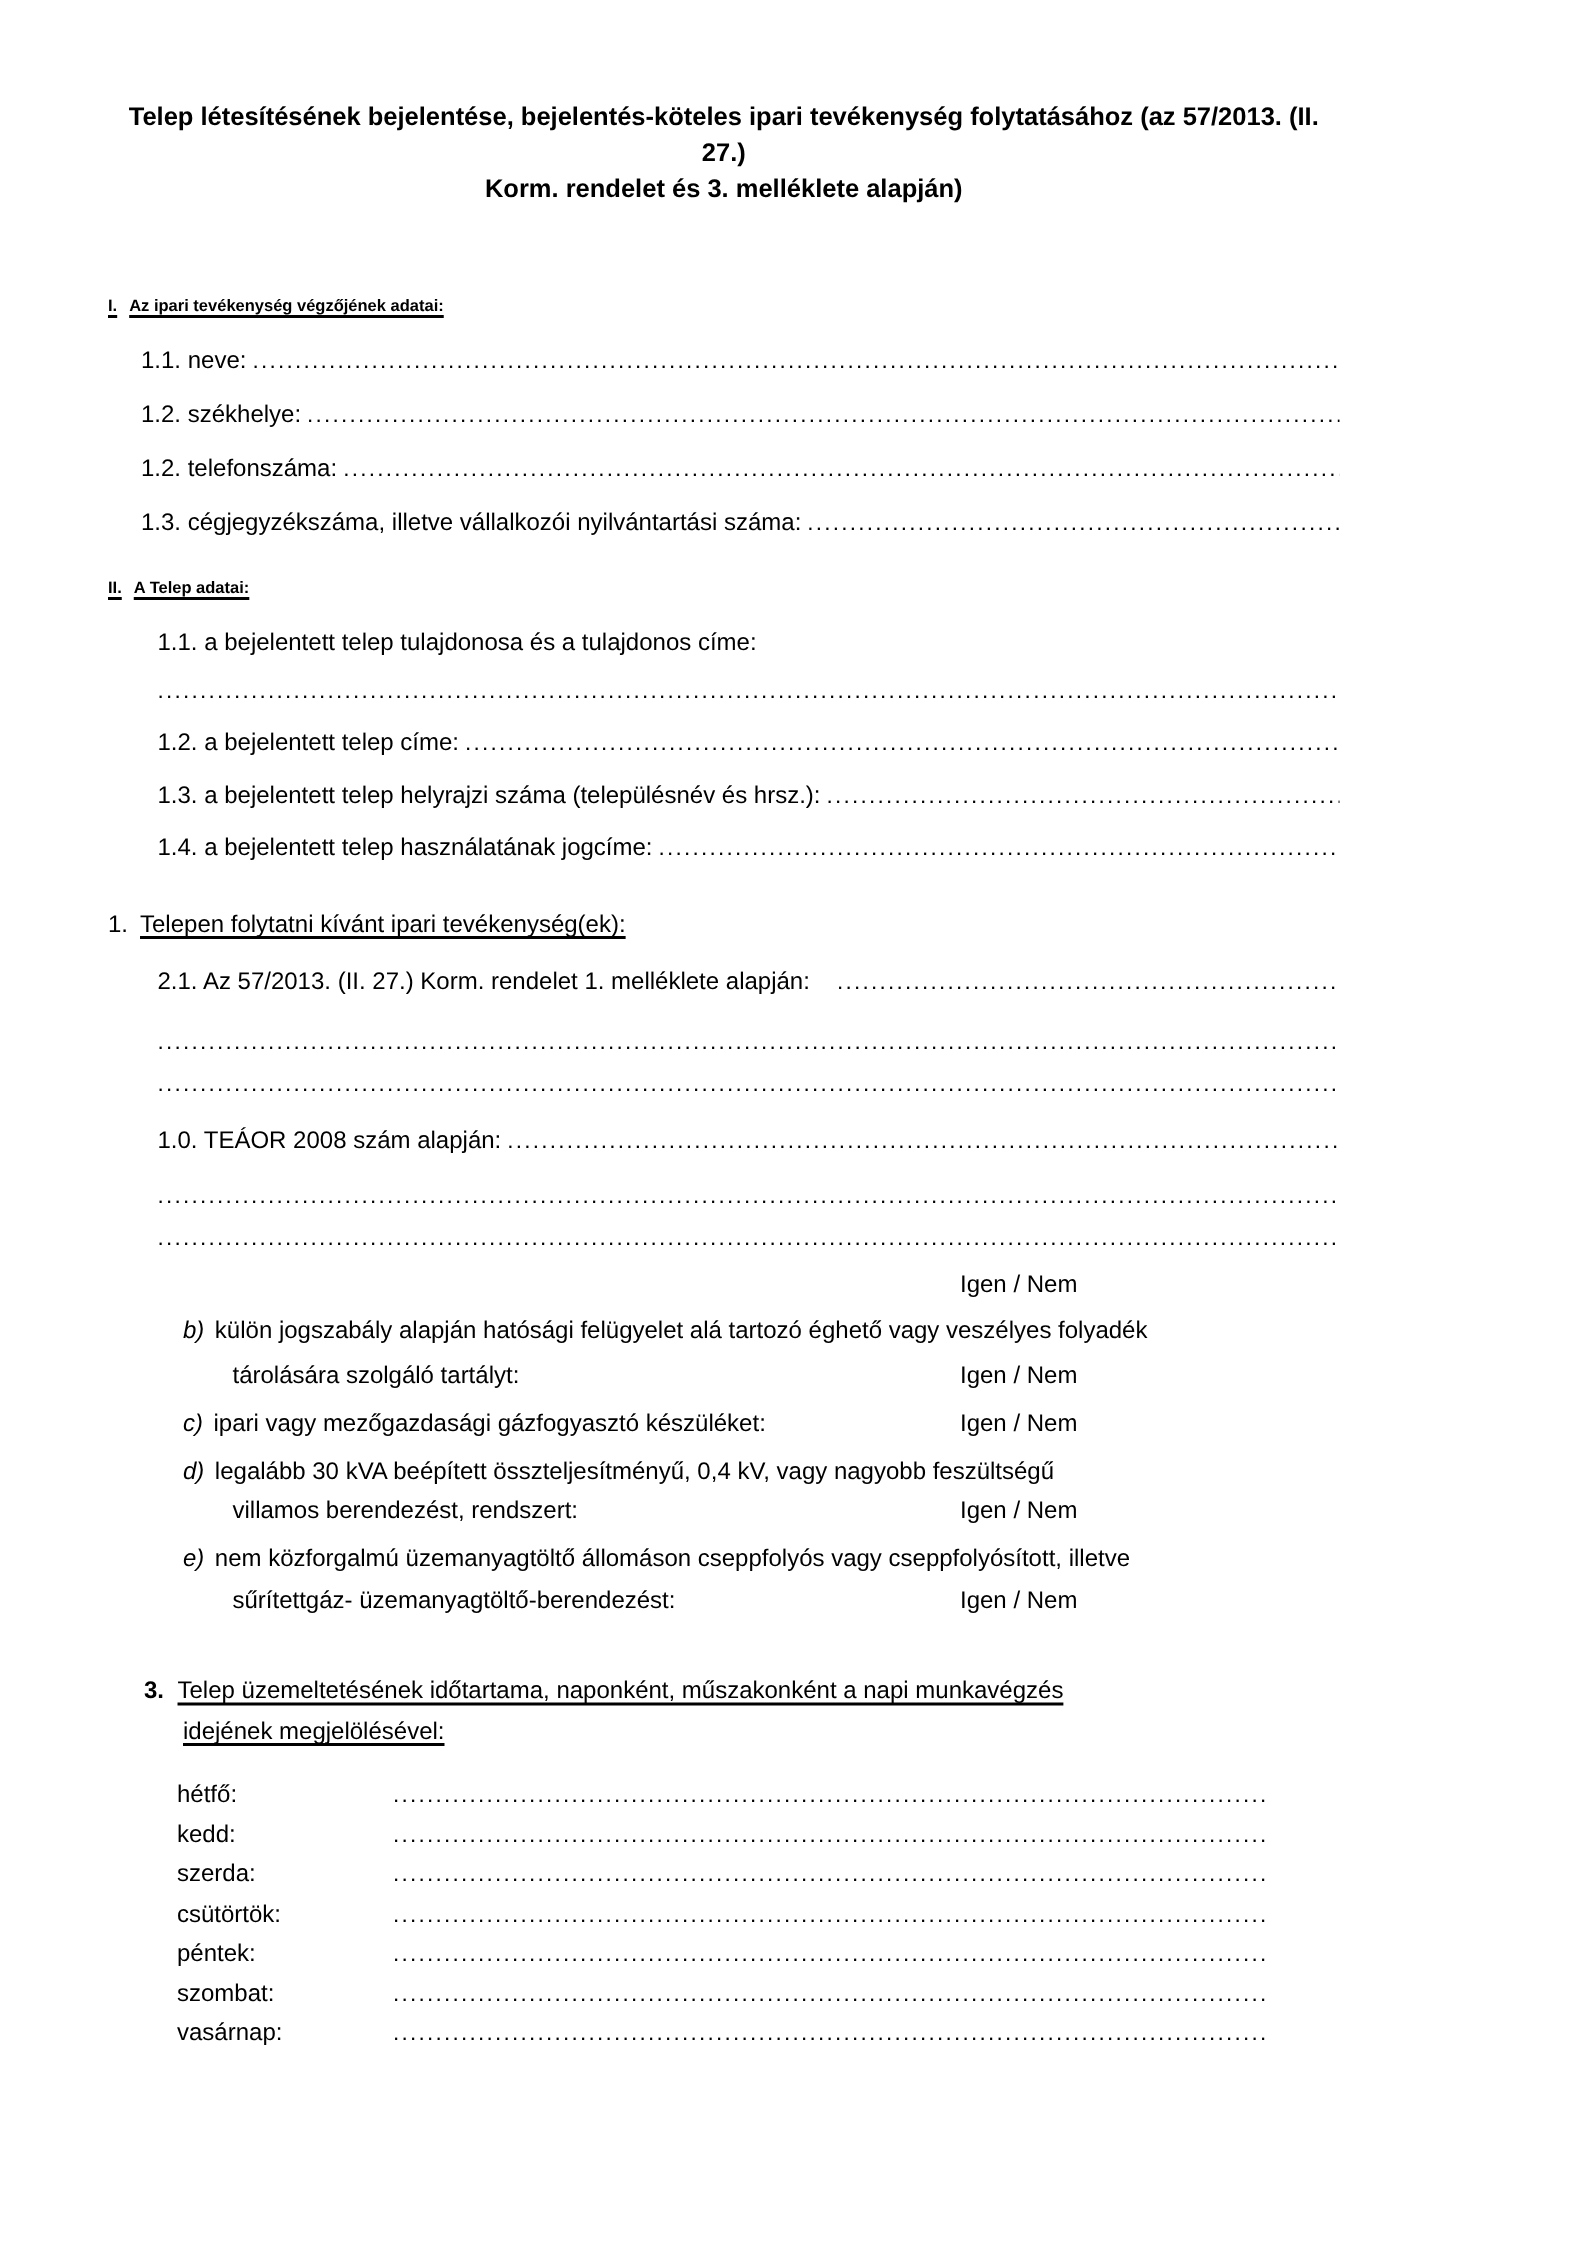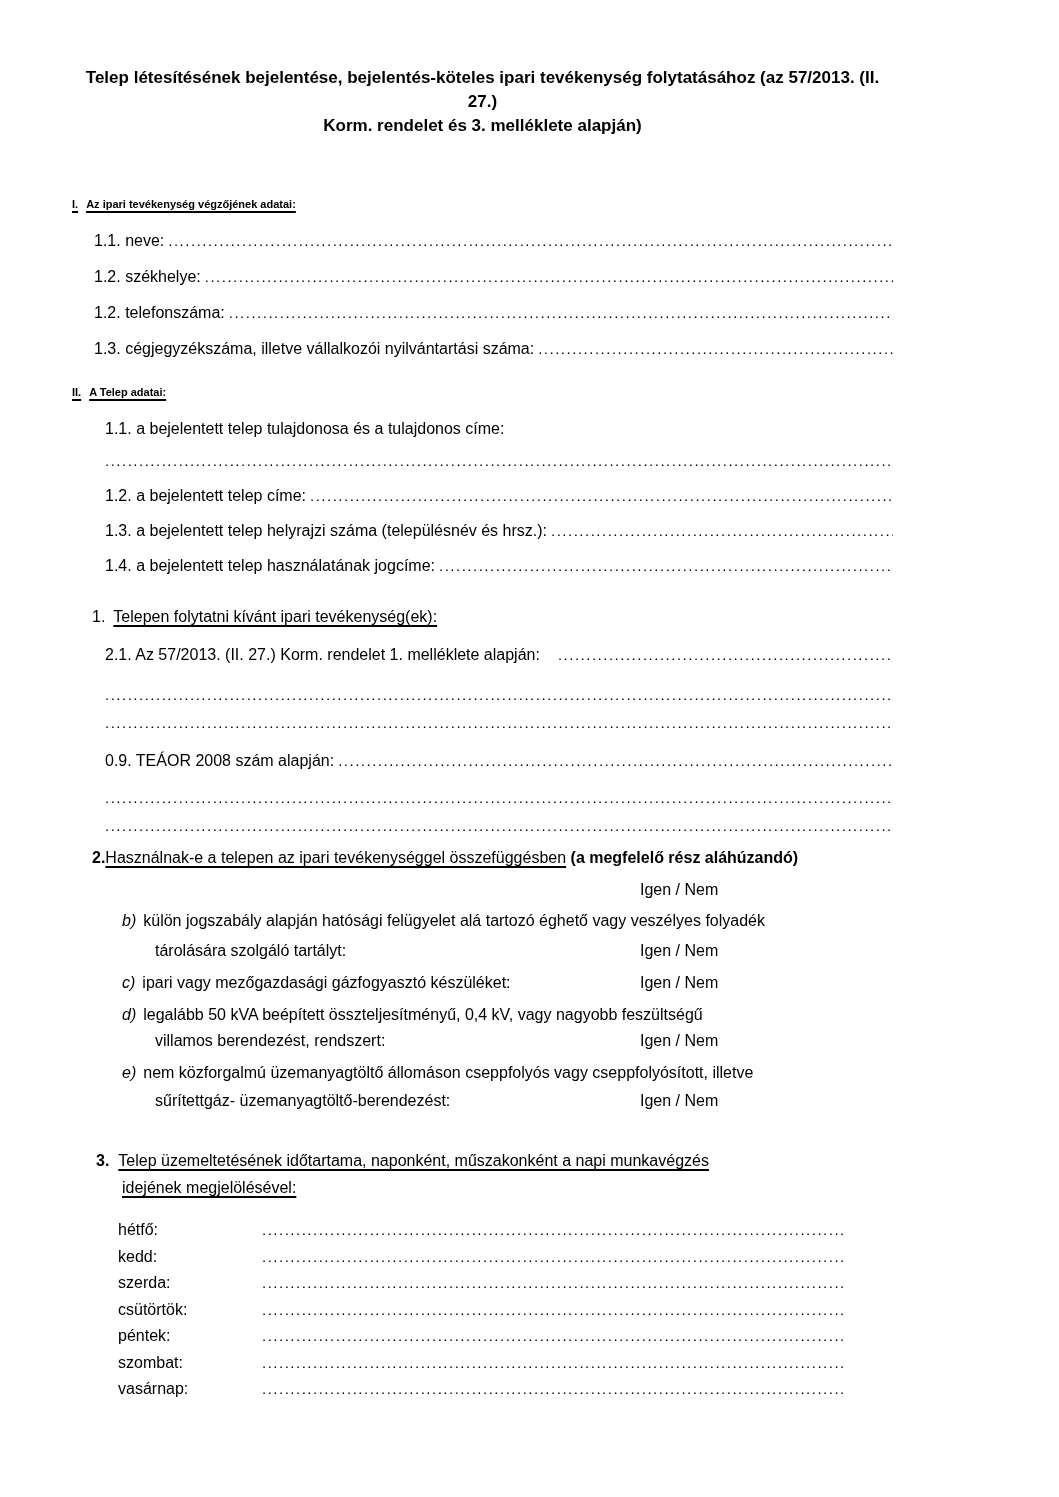--- a/index.html
+++ b/index.html
@@ -20,21 +20,21 @@
     margin: 0 auto;
   }
   .u { text-decoration: underline; text-underline-offset: 3px; text-decoration-thickness: 1.5px; }
   .b { font-weight: 700; }
   .heading-roman {
     margin-top: 55px; line-height: 22px;
     font-weight: 700; font-size: 11px;
   }
   .heading-roman .num { margin-right: 8px; }
   .heading-num {
-    line-height: 22px; margin-left: 20px;
+    line-height: 22px; 
   }
   .heading-num .num { margin-right: 8px; }
   .row {
     display: flex; align-items: baseline;
     line-height: 21px; white-space: nowrap;
   }
   .lbl { flex: 0 0 auto; }
   .leader {
     flex: 1 1 auto; overflow: hidden; white-space: nowrap;
     letter-spacing: 1.5px; padding-left: 4px;
@@ -129,30 +129,26 @@
   </div>
 
   <div class="row ind2" style="margin-top:16px;gap:14px;">
     <span class="lbl">2.1. Az 57/2013. (II. 27.) Korm. rendelet 1. melléklete alapján:</span>
       <span class="leader">................................................................................................................................................................................................................................................................................................................................................................................................................</span>
   </div>
   <div class="dotline ind2" style="margin-top:19px;">................................................................................................................................................................................................................................................................................................................................................................................................................</div>
   <div class="dotline ind2" style="margin-top:7px;">................................................................................................................................................................................................................................................................................................................................................................................................................</div>
 
   <div class="row ind2" style="margin-top:17px;">
-    <span class="lbl">0.9. TEÁOR 2008 szám alapján:</span>
+    <span class="lbl">1.0. TEÁOR 2008 szám alapján:</span>
       <span class="leader">................................................................................................................................................................................................................................................................................................................................................................................................................</span>
   </div>
   <div class="dotline ind2" style="margin-top:16px;">................................................................................................................................................................................................................................................................................................................................................................................................................</div>
   <div class="dotline ind2" style="margin-top:7px;">................................................................................................................................................................................................................................................................................................................................................................................................................</div>
 
-  <div class="q-head">
-    <span class="num b">2.</span><span class="u">Használnak-e a telepen az ipari tevékenységgel összefüggésben</span>
-    <span class="b">(a megfelelő rész aláhúzandó)</span>
-  </div>
 
   <div class="q-item">
     <div class="q-line2 gap-a">
       <span class="answer">Igen / Nem</span>
     </div>
   </div>
 
   <div class="q-item">
     <div class="q-line gap-b1">
       <span class="q-letter">b)</span><span>külön jogszabály alapján hatósági felügyelet alá tartozó éghető vagy veszélyes folyadék</span>
@@ -165,21 +161,21 @@
 
   <div class="q-item">
     <div class="q-line">
       <span class="q-letter">c)</span><span>ipari vagy mezőgazdasági gázfogyasztó készüléket:</span>
       <span class="answer">Igen / Nem</span>
     </div>
   </div>
 
   <div class="q-item">
     <div class="q-line">
-      <span class="q-letter">d)</span><span>legalább 50 kVA beépített összteljesítményű, 0,4 kV, vagy nagyobb feszültségű</span>
+      <span class="q-letter">d)</span><span>legalább 30 kVA beépített összteljesítményű, 0,4 kV, vagy nagyobb feszültségű</span>
     </div>
     <div class="q-line2 gap-d2">
       <span>villamos berendezést, rendszert:</span>
       <span class="answer">Igen / Nem</span>
     </div>
   </div>
 
   <div class="q-item">
     <div class="q-line">
       <span class="q-letter">e)</span><span>nem közforgalmú üzemanyagtöltő állomáson cseppfolyós vagy cseppfolyósított, illetve</span>

